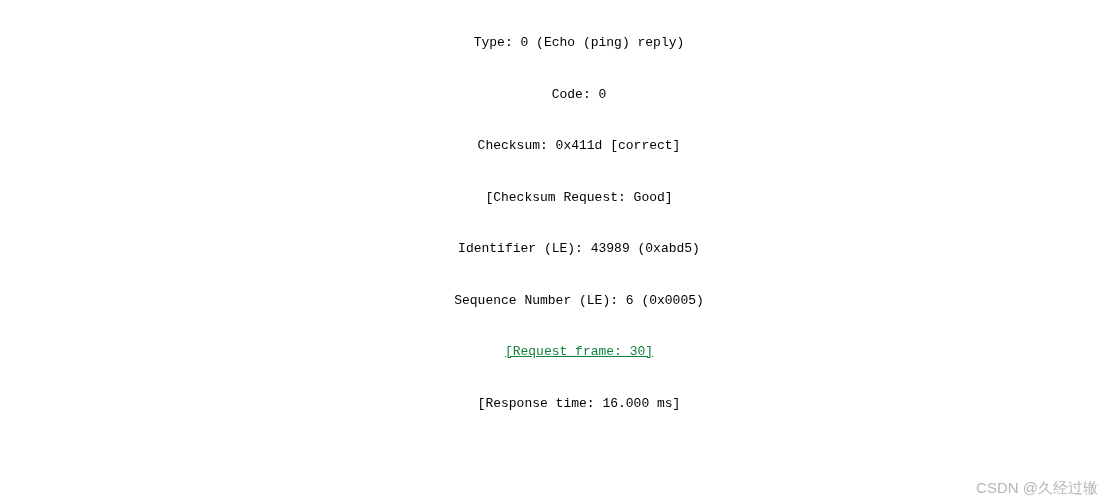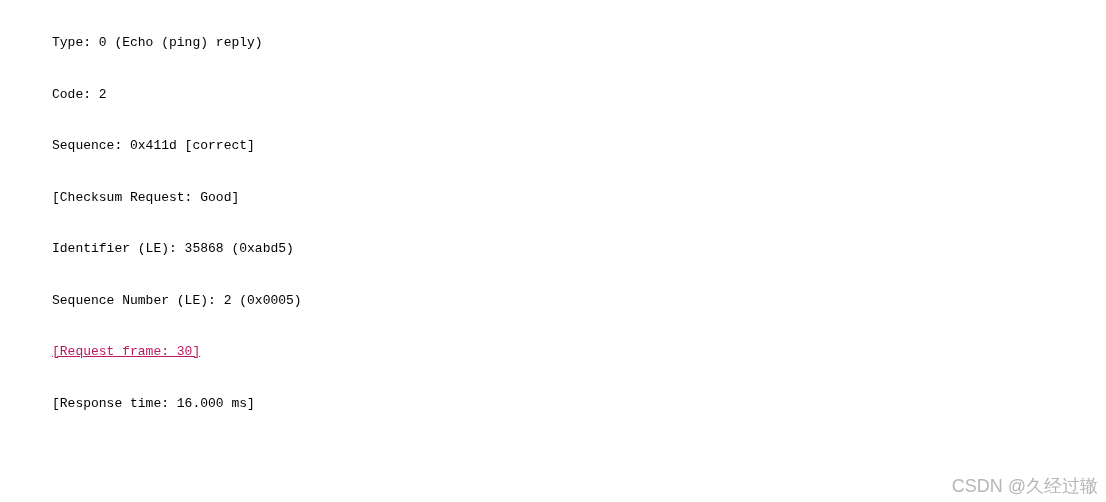--- a/index.html
+++ b/index.html
@@ -14,44 +14,45 @@
     font-family: Consolas, "Courier New", monospace;
     font-size: 13px;
     white-space: pre;
   }
   .details-pane {
     padding: 2px 0 0 0;
   }
   .line {
     padding: 1px 0 1px 52px;
     line-height: 1.5;
+    text-align: center;
   }
   .link {
-    color: #be185d;
+    color: #15803d;
     text-decoration: underline;
   }
   .watermark {
     position: absolute;
     right: 8px;
     bottom: 4px;
     color: rgba(120,120,120,0.55);
-    font-size: 18px;
+    font-size: 15px;
     font-family: sans-serif;
   }
 </style>
 </head>
 <body>
 
 <div class="details-pane mono">
   <div class="line">Type: 0 (Echo (ping) reply)</div>
-  <div class="line">Code: 2</div>
-  <div class="line">Sequence: 0x411d [correct]</div>
+  <div class="line">Code: 0</div>
+  <div class="line">Checksum: 0x411d [correct]</div>
   <div class="line">[Checksum Request: Good]</div>
-  <div class="line">Identifier (LE): 35868 (0xabd5)</div>
-  <div class="line">Sequence Number (LE): 2 (0x0005)</div>
+  <div class="line">Identifier (LE): 43989 (0xabd5)</div>
+  <div class="line">Sequence Number (LE): 6 (0x0005)</div>
   <div class="line"><span class="link">[Request frame: 30]</span></div>
   <div class="line">[Response time: 16.000 ms]</div>
 
   
   
   
 </div>
 
 <div class="watermark">CSDN @久经过辙</div>
 

